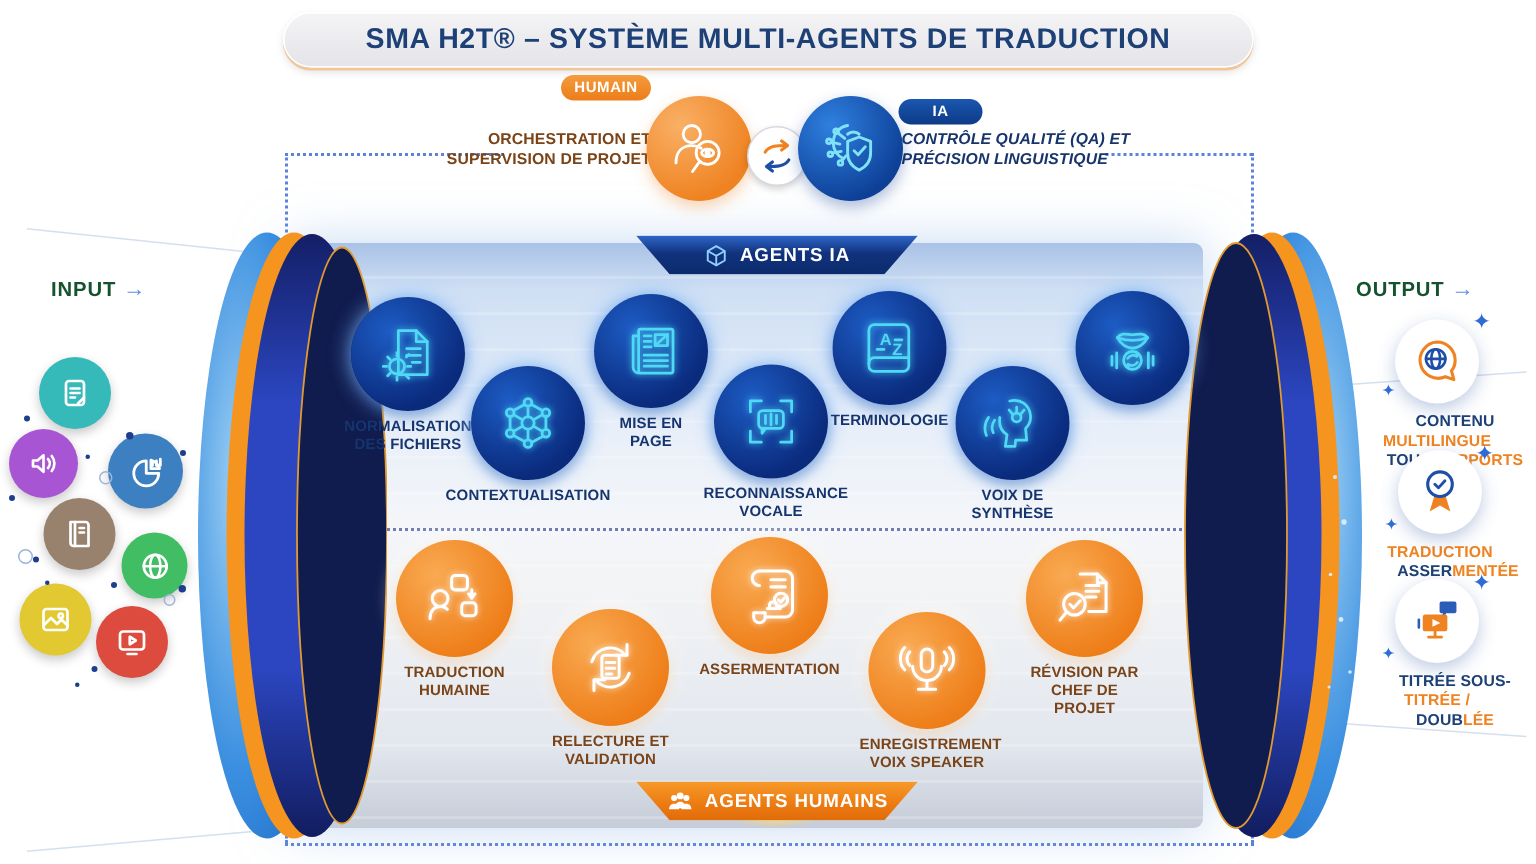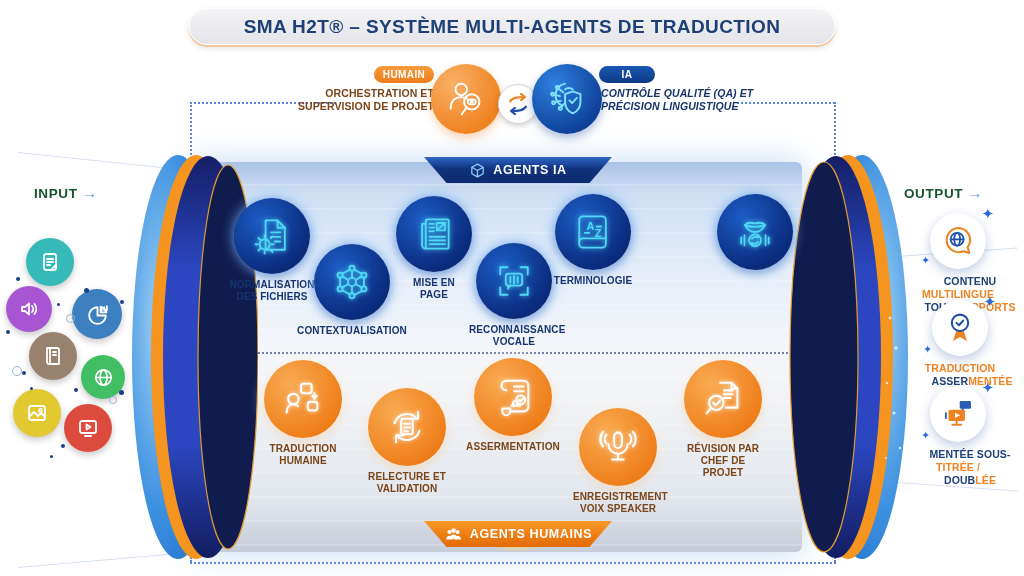--- a/index.html
+++ b/index.html
@@ -221,20 +221,31 @@
         <path d="M9 35a4 4 0 0 1 4-4h25"></path>
         <text x="17" y="22" font-size="12" font-weight="bold" fill="#4fd9f6" stroke="none" font-family="Liberation Sans, sans-serif">A</text>
         <path d="M28 18h5"></path>
         <text x="26" y="29" font-size="12" font-weight="bold" fill="#4fd9f6" stroke="none" font-family="Liberation Sans, sans-serif">Z</text>
         <path d="M15 25h5"></path>
       </svg>
     </div>
     <div class="alabel ia" style="max-width:100px">TERMINOLOGIE</div>
   </div>
 
+  <div class="agent" style="left:625px;top:244px">
+    <div class="circle iac">
+      <svg width="44" height="44" viewBox="0 0 48 48" fill="none" stroke="#4fd9f6" stroke-width="2" stroke-linecap="round" stroke-linejoin="round">
+        <path d="M22 8c8-2 14 3 15 10 .6 4-1 7.5-3.5 10l.8 8.5h-8l-.5 4.5h-7l1.2-8.5C16 30 14 25.5 14.8 20"></path>
+        <circle cx="27" cy="20" r="3.2"></circle>
+        <path d="M27 12.5V16M21.5 14.5l2.3 2.8M32.5 14.5l-2.3 2.8"></path>
+        <path d="M11 22a9 9 0 0 0-1 9M6.5 20a14 14 0 0 0-1.5 13"></path>
+      </svg>
+    </div>
+    <div class="alabel ia" style="max-width:62px">VOIX DE SYNTHÈSE</div>
+  </div>
 
   <div class="agent" style="left:705px;top:194px">
     <div class="circle iac">
       <svg width="44" height="44" viewBox="0 0 48 48" fill="none" stroke="#4fd9f6" stroke-width="2" stroke-linecap="round" stroke-linejoin="round">
         <path d="M13 16.5c3.5-4.5 7.5-2 11-2s7.5-2.5 11 2c-2.5 4.5-6.5 7.5-11 7.5s-8.5-3-11-7.5z"></path>
         <path d="M13 16.5c7 2.5 15 2.5 22 0"></path>
         <circle cx="24" cy="33" r="6.5"></circle>
         <path d="M20.5 31.5a5 5 0 0 1 6.5-1.5M27.5 30l-.5-2.7M27.5 34.5a5 5 0 0 1-6.5 1.5M20.5 36l.5 2.7"></path>
         <path d="M9 30v6.5M12.5 27.5v11M35.5 27.5v11M39 30v6.5"></path>
       </svg>
@@ -247,21 +258,21 @@
         <circle cx="14" cy="24" r="5.5"></circle>
           <path d="M7 38c0-5.5 3-8.5 7-8.5 2 0 3.7.7 5 2"></path>
         <rect x="22" y="8" width="11" height="10" rx="2.5"></rect>
         <rect x="29" y="27" width="10" height="9" rx="2.5"></rect>
         <path d="M36 18v5M33.8 20.8L36 23.8l2.2-3"></path>
       </svg>
     </div>
     <div class="alabel hu" style="max-width:80px">TRADUCTION HUMAINE</div>
   </div>
 
-  <div class="agent" style="left:357px;top:388px">
+  <div class="agent" style="left:357px;top:406px">
     <div class="circle huc">
       <svg width="46" height="46" viewBox="0 0 48 48" fill="none" stroke="#fff" stroke-width="2.1" stroke-linecap="round" stroke-linejoin="round">
         <path d="M11 20a13.5 13.5 0 0 1 23.5-4.5"></path>
           <path d="M35.5 8v7.5H28"></path>
         <path d="M37 28a13.5 13.5 0 0 1-23.5 4.5"></path>
           <path d="M12.5 40v-7.5H20"></path>
         <rect x="18" y="15.5" width="12" height="16" rx="2"></rect>
         <path d="M21 20.5h6M21 24.5h6M21 28.5h4"></path>
       </svg>
     </div>
@@ -307,21 +318,21 @@
         <path d="M36 11c2.5 2.5 2.5 7 0 9.5M39.5 8c4 4 4 11.5 0 15.5"></path>
       </svg>
     </div>
     <div class="alabel hu" style="max-width:90px">ENREGISTREMENT VOIX SPEAKER</div>
   </div>
 
   <div class="abs title-pill">
     <span>SMA H2T® – SYSTÈME MULTI-AGENTS DE TRADUCTION</span>
   </div>
 
-  <div class="abs pill orange" style="left:374px;top:66px;width:60px">HUMAIN</div>
+  <div class="abs pill orange" style="left:374px;top:50px;width:60px">HUMAIN</div>
   <div class="abs sup-txt brown" style="left:296px;top:87px;width:138px">
     <div>ORCHESTRATION ET</div>
     <div>SUPERVISION DE PROJET</div>
   </div>
 
   <div class="abs big-circle orange" style="left:431px;top:64px">
     <svg width="46" height="46" viewBox="0 0 48 48" fill="none" stroke="#fff" stroke-width="2" stroke-linecap="round" stroke-linejoin="round">
       <circle cx="19" cy="14" r="6"></circle>
       <path d="M8 34c0-8 4.5-12 11-12 2.5 0 4.7.6 6.5 1.8"></path>
       <circle cx="30" cy="27" r="8"></circle>
@@ -478,18 +489,18 @@
       <svg width="38" height="38" viewBox="0 0 44 44" fill="none" stroke-linecap="round" stroke-linejoin="round">
         <rect x="24" y="7" width="13" height="9" rx="1.5" fill="#2a5cb8"></rect>
           <path d="M28 16l-2 3" stroke="#2a5cb8" stroke-width="2"></path>
         <rect x="11" y="17" width="19" height="13" rx="2" fill="#ef8322"></rect>
         <path d="M18.5 20.5l6 3-6 3z" fill="#fff"></path>
         <path d="M20.5 30v4M15.5 34.5h10" stroke="#ef8322" stroke-width="2.2"></path>
         <path d="M8 21v6" stroke="#2a5cb8" stroke-width="2"></path>
       </svg>
     </div>
     <div class="out-text">
-      <span class="w-blue">MENTÉE SOUS-</span><span class="w-orange">TITRÉE /</span><br>
+      <span class="w-blue">TITRÉE SOUS-</span><span class="w-orange">TITRÉE /</span><br>
       <span class="w-blue">DOUB</span><span class="w-orange">LÉE</span>
     </div>
   </div>
 
 </div>
 
 </body></html>

